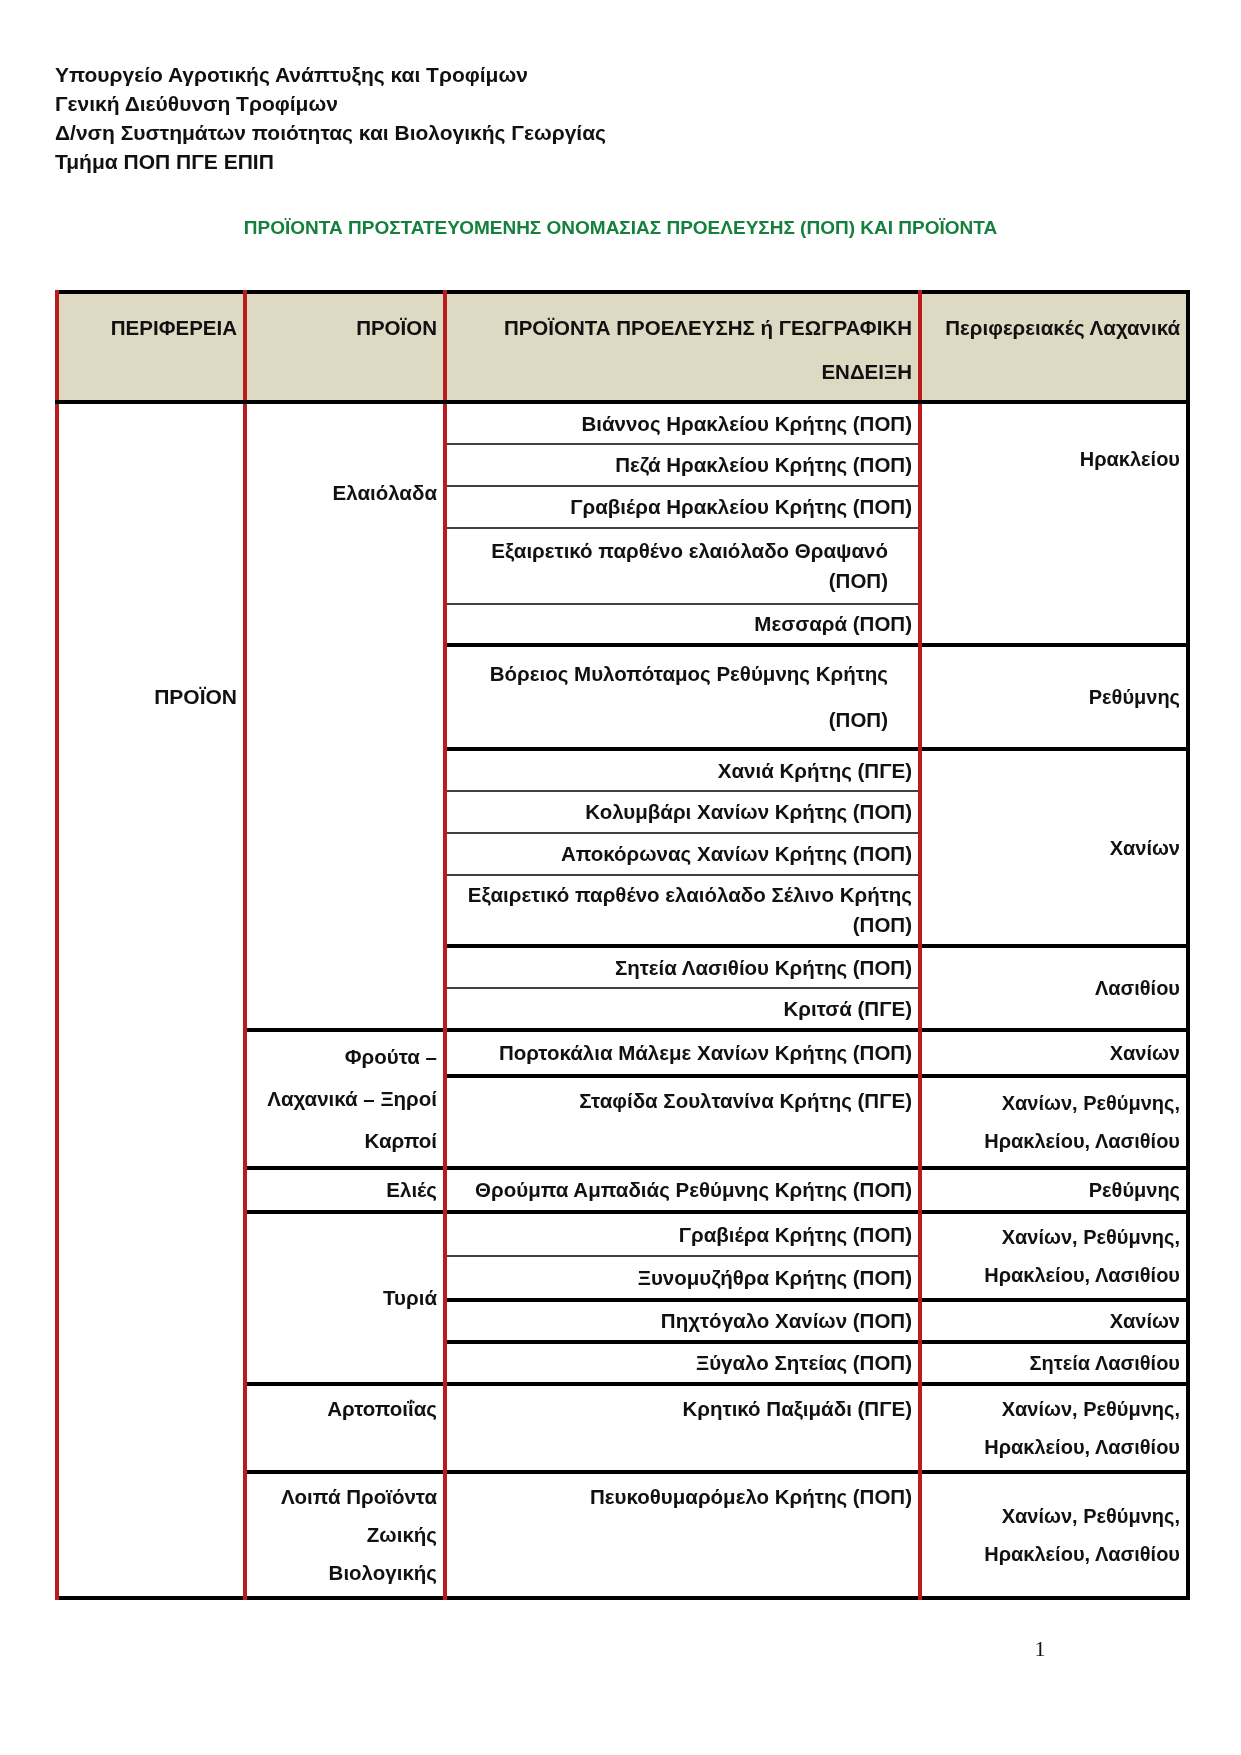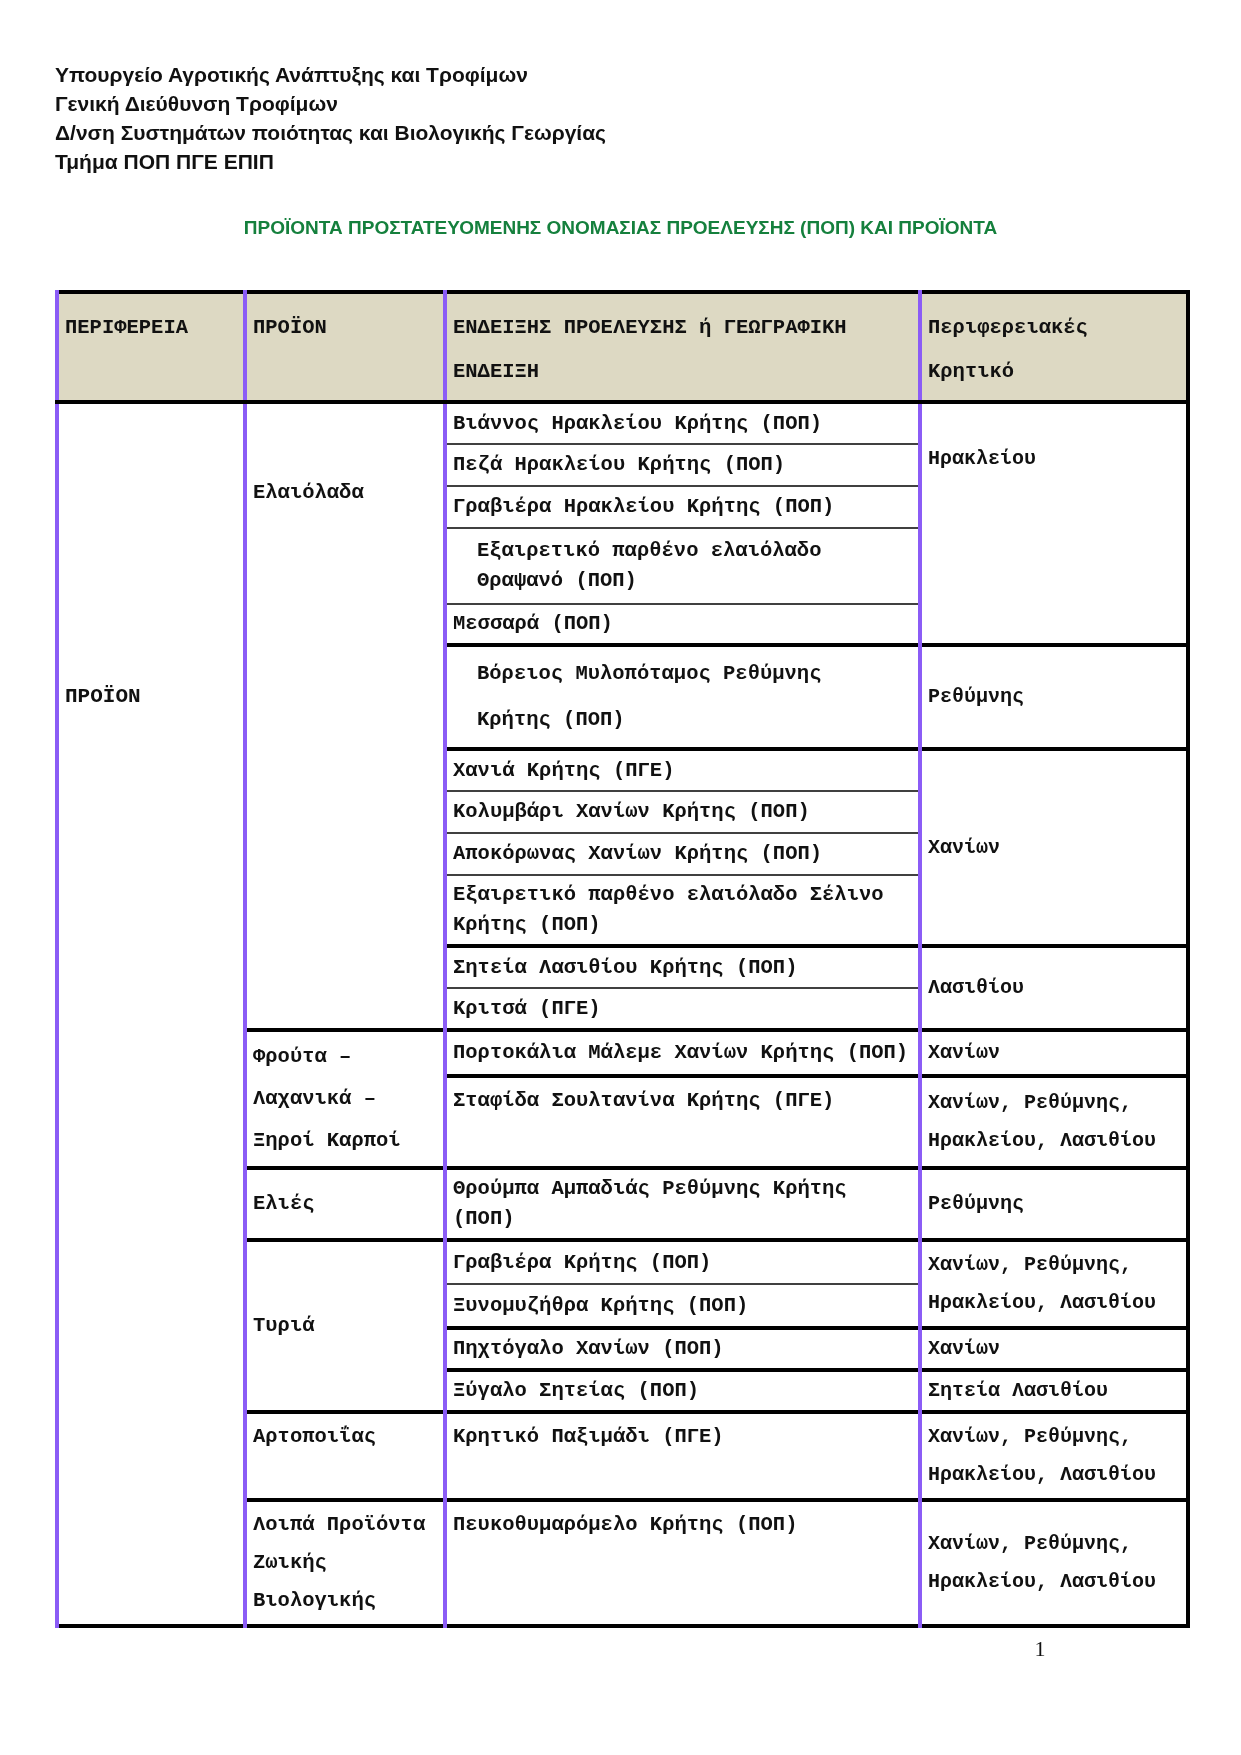--- a/index.html
+++ b/index.html
@@ -15,25 +15,24 @@
     position:absolute;left:55px;top:212px;width:1131px;
     text-align:center;font-size:19px;font-weight:bold;line-height:31px;color:#15803d;
   }
   table.pop{
     position:absolute;left:55px;top:290px;width:1131px;
     border-collapse:collapse;table-layout:fixed;
     font-size:20.5px;font-weight:bold;color:#111;
   }
   table.pop{border:4px solid #000;}
   .pop th,.pop td{
-    border-left:4px solid #8b5cf6;
-    text-align:left;vertical-align:middle;
+    border-left:4px solid #b91c1c;
+    text-align:right;vertical-align:middle;
     padding:4px 6px;line-height:30px;
     overflow:hidden;
-    font-family:Liberation Mono, monospace;
   }
   .pop th{
     background:#ddd9c3;
     vertical-align:top;padding-top:12px;
     font-size:20.5px;line-height:44px;
     border-bottom:4px solid #000;
   }
   .pop td{border-top:2px solid #404040;}
   .pop td.bt{border-top:4px solid #000;}
   .pop td.col-units{font-size:20px;}
@@ -70,22 +69,22 @@
   <colgroup>
     <col style="width:188px">
       <col style="width:200px">
       <col style="width:475px">
       <col style="width:268px">
   </colgroup>
   <tbody>
       <tr style="height:110px">
     <th>ΠΕΡΙΦΕΡΕΙΑ</th>
     <th>ΠΡΟΪΟΝ</th>
-    <th>ΕΝΔΕΙΞΗΣ ΠΡΟΕΛΕΥΣΗΣ ή ΓΕΩΓΡΑΦΙΚΗ ΕΝΔΕΙΞΗ</th>
-    <th>Περιφερειακές Κρητικό</th>
+    <th>ΠΡΟΪΟΝΤΑ ΠΡΟΕΛΕΥΣΗΣ ή ΓΕΩΓΡΑΦΙΚΗ ΕΝΔΕΙΞΗ</th>
+    <th>Περιφερειακές Λαχανικά</th>
   </tr>
 
   <tr style="height:42px">
     <td rowspan="21" class="cell-region">ΠΡΟΪΟΝ</td>
     <td rowspan="12" class="cell-olive">Ελαιόλαδα</td>
     <td>Βιάννος Ηρακλείου Κρήτης (ΠΟΠ)</td>
     <td rowspan="5" class="col-units cell-units-top">Ηρακλείου</td>
   </tr>
   <tr style="height:42px">
     <td>Πεζά Ηρακλείου Κρήτης (ΠΟΠ)</td>

